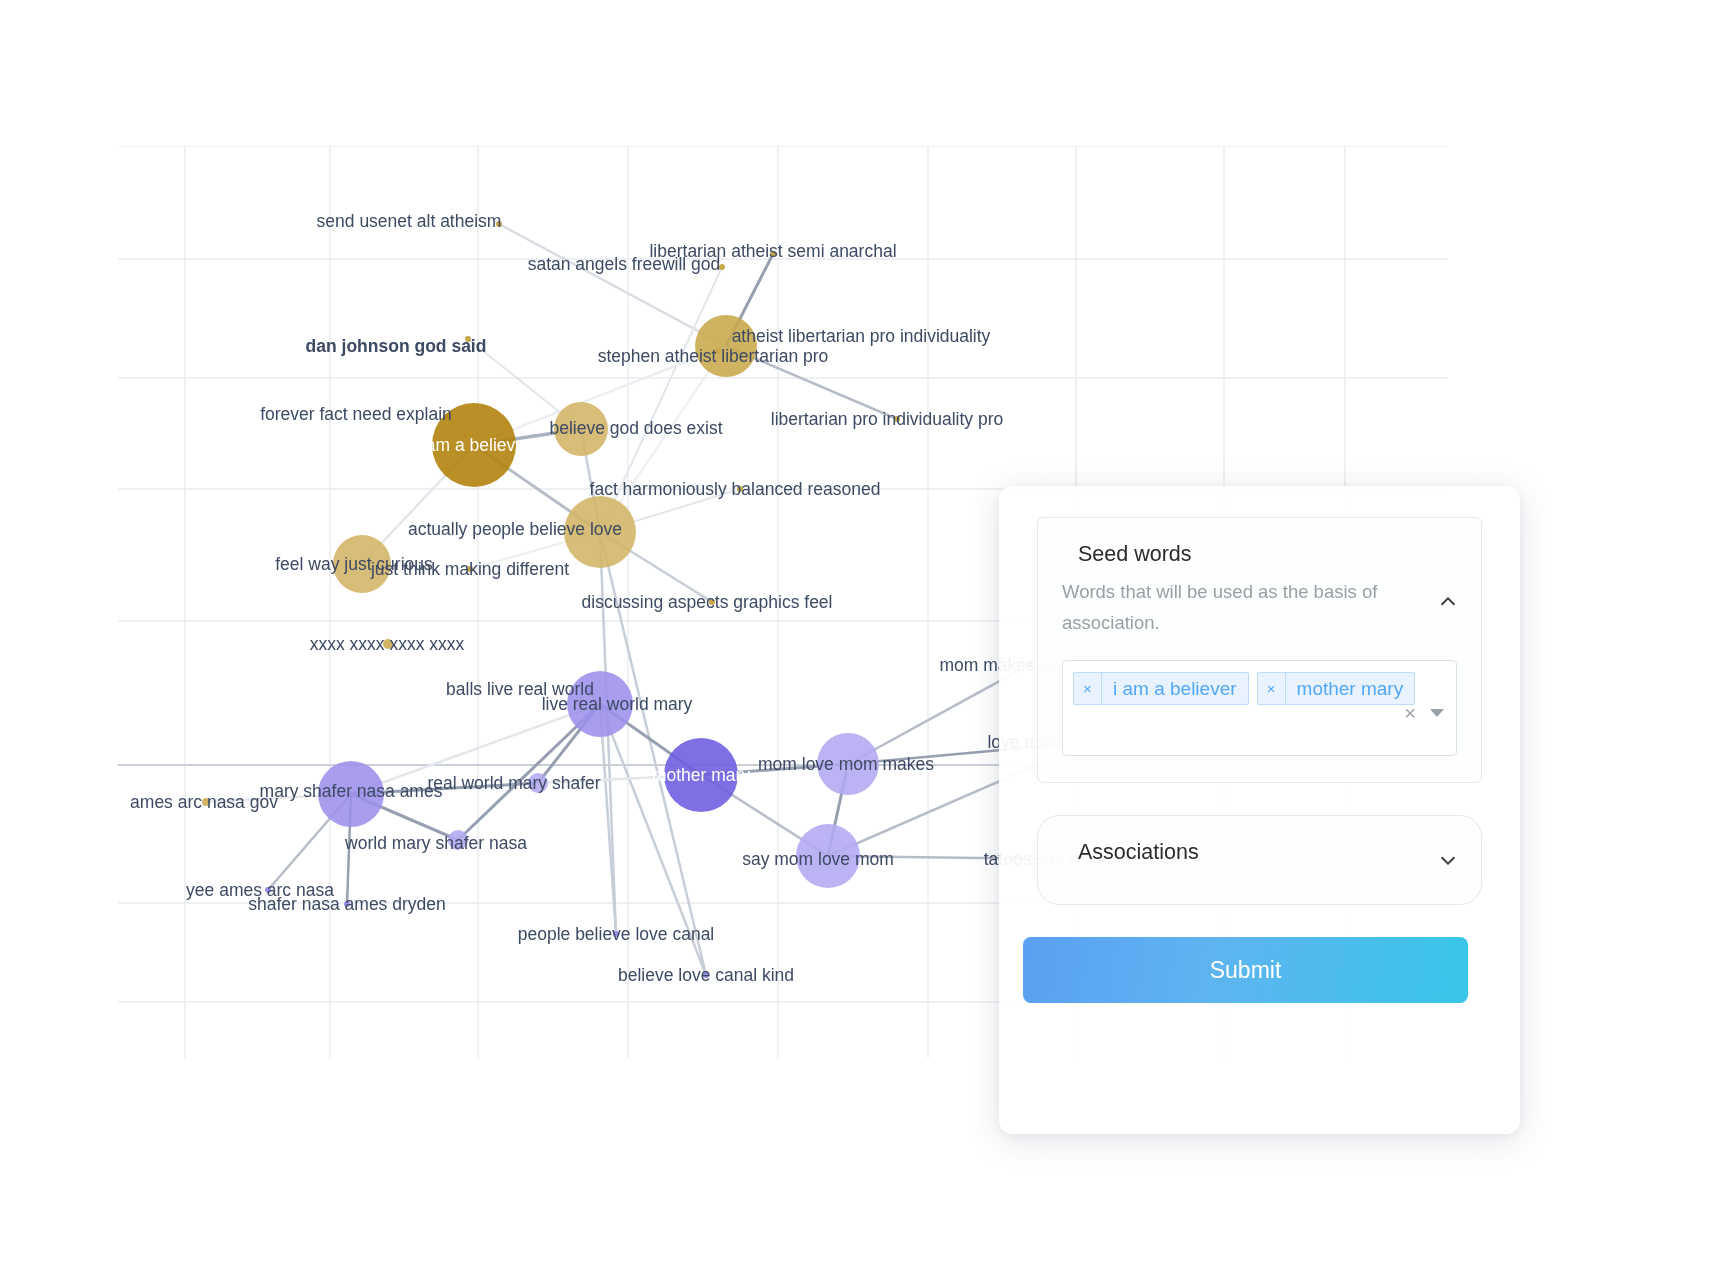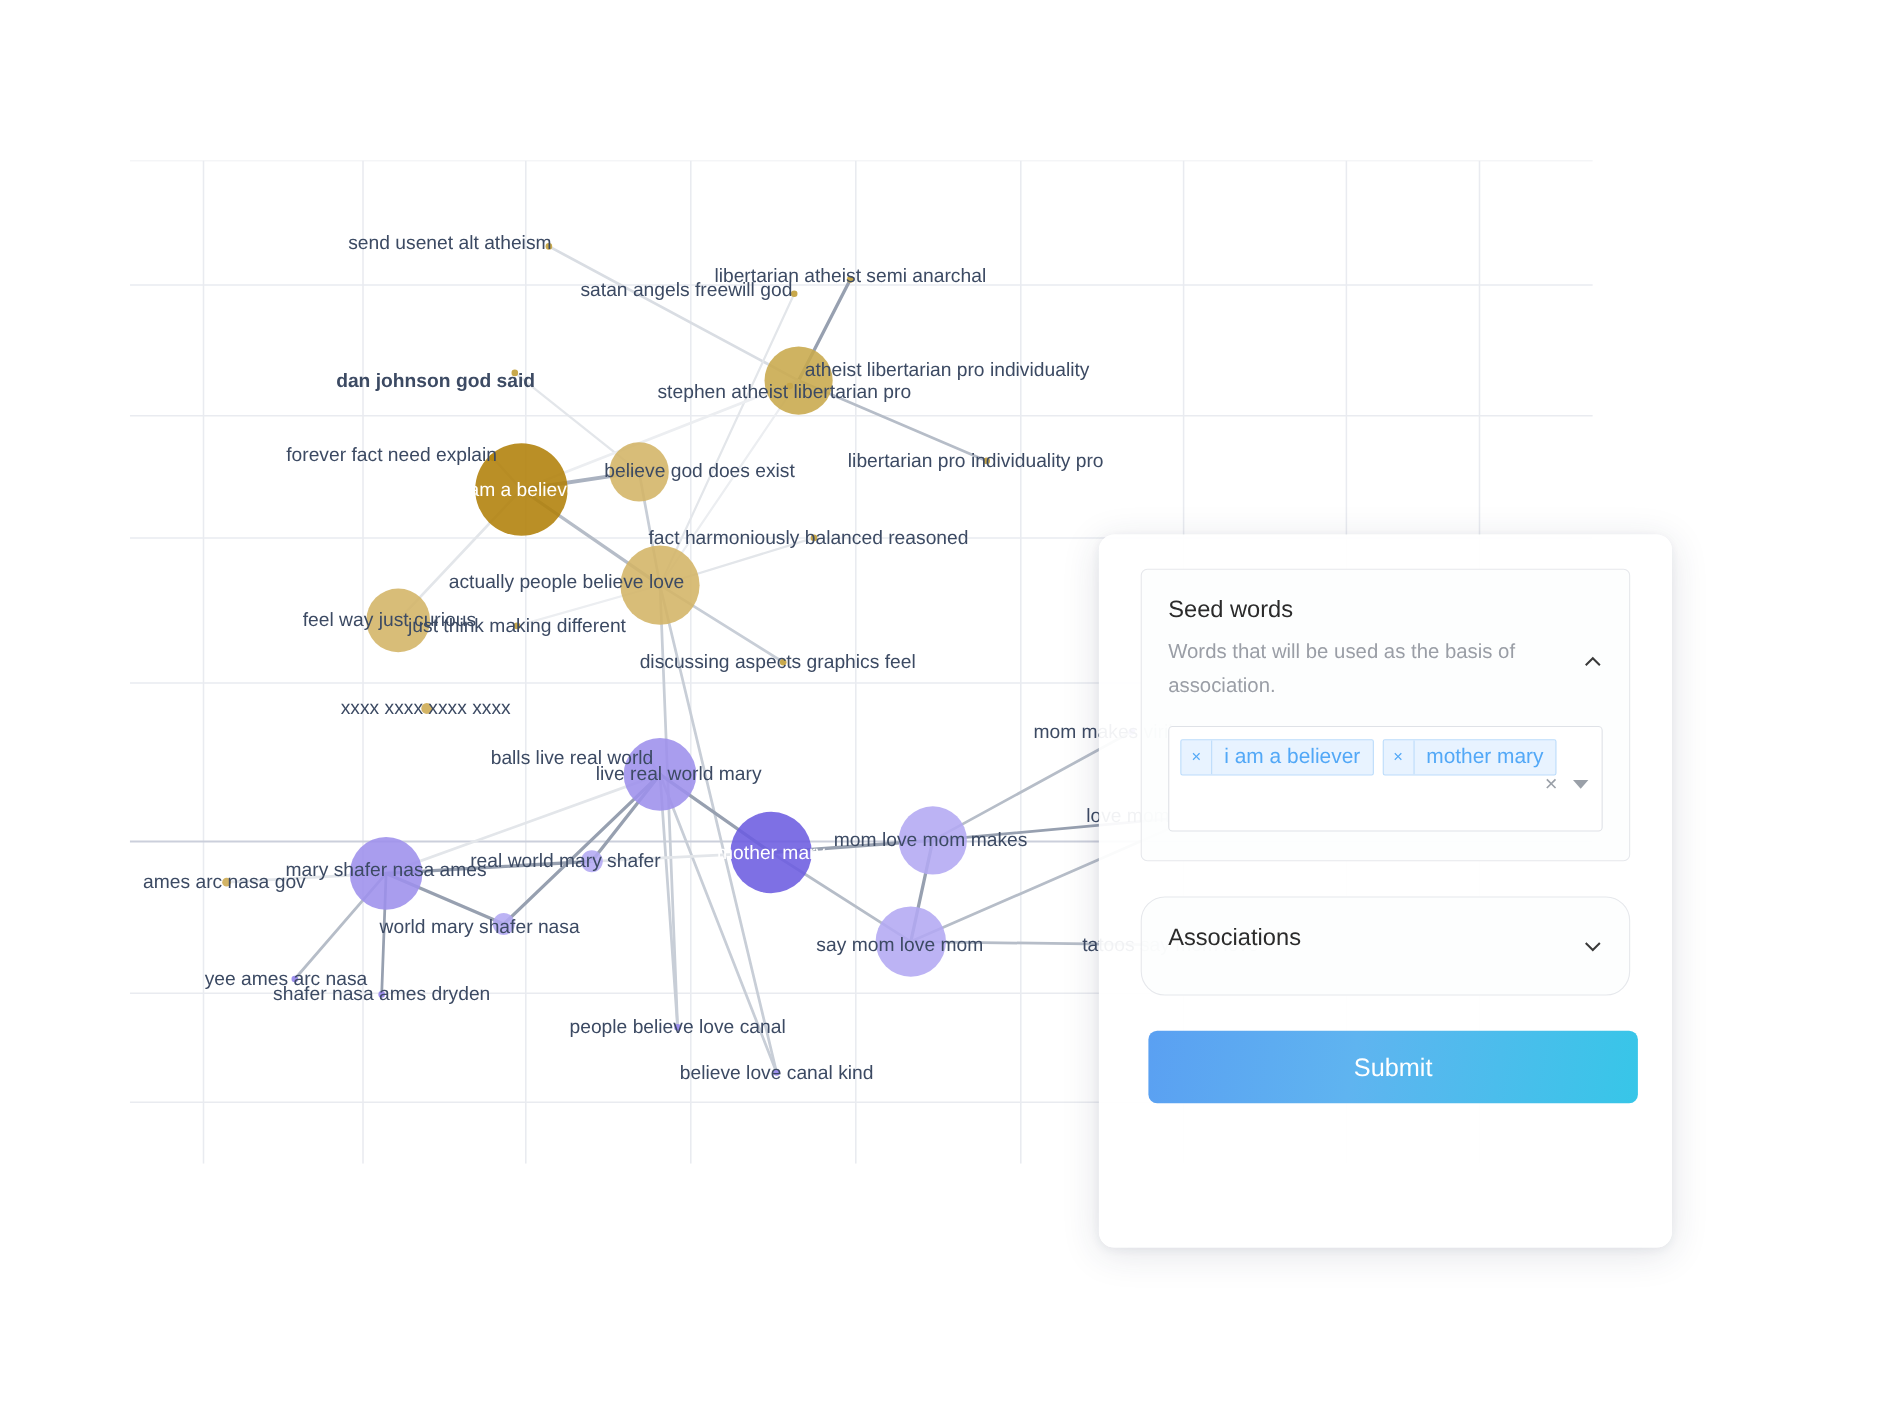--- a/index.html
+++ b/index.html
@@ -52,21 +52,21 @@
   .accordion {
     position: relative;
     margin: 0 38px;
     border: 1px solid #e6e8ec;
     border-radius: 6px;
     background: rgba(252,253,254,0.72);
   }
   #seed-accordion { margin-top: 31px; padding: 24px 24px 26px 24px; }
   #assoc-accordion { margin-top: 32px; padding: 24px 24px 30px 24px; border-radius: 22px; }
 
-  .acc-title { font-size: 21.5px; color: #2b2b2b; margin: 0 0 9px 0; font-weight: normal; }
+  .acc-title { font-size: 21.5px; color: #2b2b2b; margin: 0 0 9px 16px; font-weight: normal; }
   .acc-desc  { font-size: 18.5px; color: #9a9ea6; line-height: 1.68; max-width: 330px; margin:0; }
 
   .chev {
     position: absolute; right: 22px; top: 50%;
     width: 22px; height: 22px; margin-top: -11px;
     stroke: #3a3a3a; stroke-width: 2; fill: none;
   }
 
   
   #seed-input-box {
@@ -110,21 +110,21 @@
   .caret {
     width:0;height:0;
     border-left: 7px solid transparent;
     border-right: 7px solid transparent;
     border-top: 8px solid #9aa0a8;
     cursor: pointer;
   }
 
   #submit-button {
     display:block;
-    margin: 32px 38px 0 45px;
+    margin: 32px 38px 0 24px;
     width: 445px;
     height: 66px;
     border: none;
     border-radius: 8px;
     background: linear-gradient(100deg, #5aa0f2 0%, #5fb4f0 42%, #37c6e8 100%);
     color: #ffffff;
     font-size: 23px;
     font-family: "Liberation Sans", sans-serif;
     cursor: pointer;
   }

